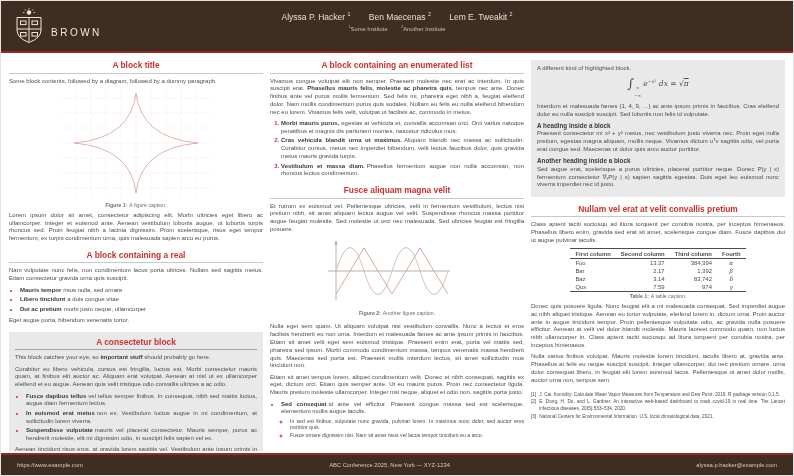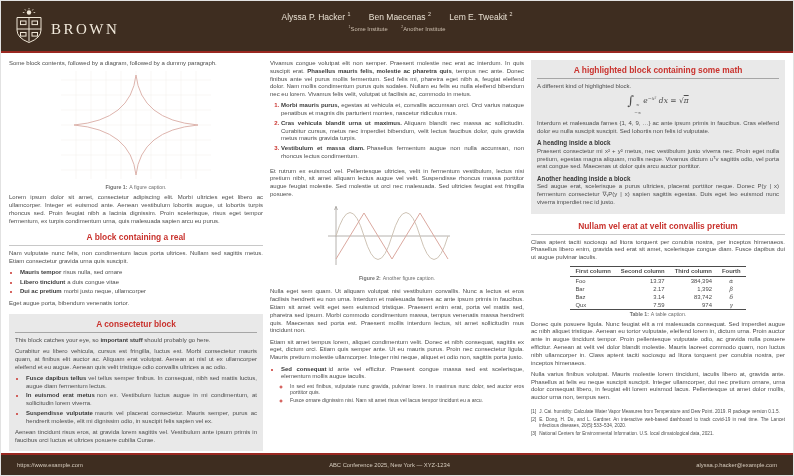--- a/index.html
+++ b/index.html
@@ -8,21 +8,21 @@
     width: 794px; height: 476px; position: relative; overflow: hidden;
     background: #ffffff; font-family: "Liberation Sans", sans-serif;
     border: 1px solid #e2e2e2;
   }
   
   .poster-header {
     height: 52px; background: #3E2D20; border-bottom: 2.5px solid #9A2821;
     position: relative; color: #F4EEE3;
   }
   .logo { position: absolute; left: 13px; top: 7px; display: flex; align-items: flex-end; gap: 7px; }
-  .logo-text { font-family: Liberation Serif, serif; font-size: 15px; letter-spacing: 2.5px;
+  .logo-text { font-family: Liberation Sans, sans-serif; font-size: 10px; letter-spacing: 2.5px;
     color: #F1E9DB; padding-bottom: 6px; }
   .head-center { text-align: center; padding-top: 7px; }
   .poster-title { font-size: 18px; font-weight: bold; color: #FAF6EE; letter-spacing: 0.2px; }
   .authors { font-size: 8.5px; color: #E8DFD1; margin-top: 3px; }
   .authors .author { margin: 0 8px; }
   .authors sup, .institutes sup { font-size: 62%; }
   .institutes { font-size: 5.8px; color: #CDBFAF; margin-top: 3px; }
   .institutes .inst { margin: 0 6px; }
   
   .poster-main { display: flex; gap: 7px; padding: 7px 8px 0; height: 398px; }
@@ -109,20 +109,21 @@
         <span class="inst"><sup>2</sup><span>Another Institute</span></span>
       </div>
     </div>
   </header>
 
   <main class="poster-main">
 
     <section class="column">
 
       <div class="block">
+        <div class="block-title">A block title</div>
         <p class="para">Some block contents, followed by a diagram, followed by a dummy paragraph.</p>
         <div class="figure">
           <svg width="150" height="108" viewBox="-75 -54 150 108">
             <path d="M-60,-54V54 M-45,-54V54 M-30,-54V54 M-15,-54V54 M0,-54V54 M15,-54V54 M30,-54V54 M45,-54V54 M60,-54V54 M-75,-45H75 M-75,-30H75 M-75,-15H75 M-75,0H75 M-75,15H75 M-75,30H75 M-75,45H75" stroke="#F1EEE9" stroke-width="0.5" fill="none"></path>
             <path d="M0,-50 Q5,-5 62,0 Q5,5 0,50 Q-5,5 -62,0 Q-5,-5 0,-50 Z" stroke="#D9ABA4" stroke-width="0.9" fill="none"></path>
           </svg>
         </div>
         <div class="fig-caption">
           <span class="cap-label">Figure 1:</span><span>A figure caption.</span>
         </div>
@@ -149,29 +150,31 @@
           <li><span class="lead">In euismod erat metus</span><span>non ex. Vestibulum luctus augue in mi condimentum, at sollicitudin lorem viverra.</span></li>
           <li><span class="lead">Suspendisse vulputate</span><span>mauris vel placerat consectetur. Mauris semper, purus ac hendrerit molestie, elit mi dignissim odio, in suscipit felis sapien vel ex.</span></li>
         </ul>
         <p class="para">Aenean tincidunt risus eros, at gravida lorem sagittis vel. Vestibulum ante ipsum primis in faucibus orci luctus et ultrices posuere cubilia Curae.</p>
       </div>
     </section>
 
     <section class="column">
 
       <div class="block">
+        <div class="block-title">A block containing an enumerated list</div>
         <p class="para"><span>Vivamus congue volutpat elit non semper. Praesent molestie nec erat ac interdum. In quis suscipit erat. </span><span class="boldtxt">Phasellus mauris felis, molestie ac pharetra quis</span><span>, tempus nec ante. Donec finibus ante vel purus mollis fermentum. Sed felis mi, pharetra eget nibh a, feugiat eleifend dolor. Nam mollis condimentum purus quis sodales. Nullam eu felis eu nulla eleifend bibendum nec eu lorem. Vivamus felis velit, volutpat ut facilisis ac, commodo in metus.</span></p>
         <ol class="enum">
           <li><span class="lead">Morbi mauris purus,</span><span>egestas at vehicula et, convallis accumsan orci. Orci varius natoque penatibus et magnis dis parturient montes, nascetur ridiculus mus.</span></li>
           <li><span class="lead">Cras vehicula blandit urna ut maximus.</span><span>Aliquam blandit nec massa ac sollicitudin. Curabitur cursus, metus nec imperdiet bibendum, velit lectus faucibus dolor, quis gravida metus mauris gravida turpis.</span></li>
           <li><span class="lead">Vestibulum et massa diam.</span><span>Phasellus fermentum augue non nulla accumsan, non rhoncus lectus condimentum.</span></li>
         </ol>
       </div>
 
       <div class="block">
+        <div class="block-title">Fusce aliquam magna velit</div>
         <p class="para">Et rutrum ex euismod vel. Pellentesque ultricies, velit in fermentum vestibulum, lectus nisi pretium nibh, sit amet aliquam lectus augue vel velit. Suspendisse rhoncus massa porttitor augue feugiat molestie. Sed molestie ut orci nec malesuada. Sed ultricies feugiat est fringilla posuere.</p>
         <div class="figure">
           <svg width="150" height="68" viewBox="0 0 150 68">
             <path d="M14,5 V63 M6,34 H128" stroke="#A3A09B" stroke-width="0.8" fill="none"></path>
             <path d="M12.6,8 L14,4.2 L15.4,8" stroke="#A3A09B" stroke-width="0.8" fill="none"></path>
             <path d="M14,34 Q28,-13 42,34 Q56,81 70,34 Q84,-13 98,34 Q112,81 126,34" stroke="#CFC4B6" stroke-width="1" fill="none"></path>
             <path d="M14,57 L42,11 L70,57 L98,11 L126,57" stroke="#DAA89F" stroke-width="1" fill="none"></path>
           </svg>
         </div>
         <div class="fig-caption">
@@ -192,21 +195,20 @@
             </ul>
           </li>
 
         </ul>
       </div>
     </section>
 
     <section class="column">
 
       <div class="block block--highlight">
-        <div class="block-title">A highlighted block containing some math</div>
         <p class="para">A different kind of highlighted block.</p>
         <div class="math-display">
           <span class="big-int">∫</span><span class="int-lims">
               <span>∞</span>
               <span>−∞</span>
             </span><span class="m-it">e</span><span class="m-sup">−x²</span>&nbsp;<span class="m-it">dx =</span>&nbsp;<span>√</span><span class="m-over">π</span>
         </div>
         <p class="para">Interdum et malesuada fames {1, 4, 9, …} ac ante ipsum primis in faucibus. Cras eleifend dolor eu nulla suscipit suscipit. Sed lobortis non felis id vulputate.</p>
         <div class="inblock-heading">A heading inside a block</div>
         <p class="para">Praesent consectetur mi x² + y² metus, nec vestibulum justo viverra nec. Proin eget nulla pretium, egestas magna aliquam, mollis neque. Vivamus dictum uᵀv sagittis odio, vel porta erat congue sed. Maecenas ut dolor quis arcu auctor porttitor.</p>

